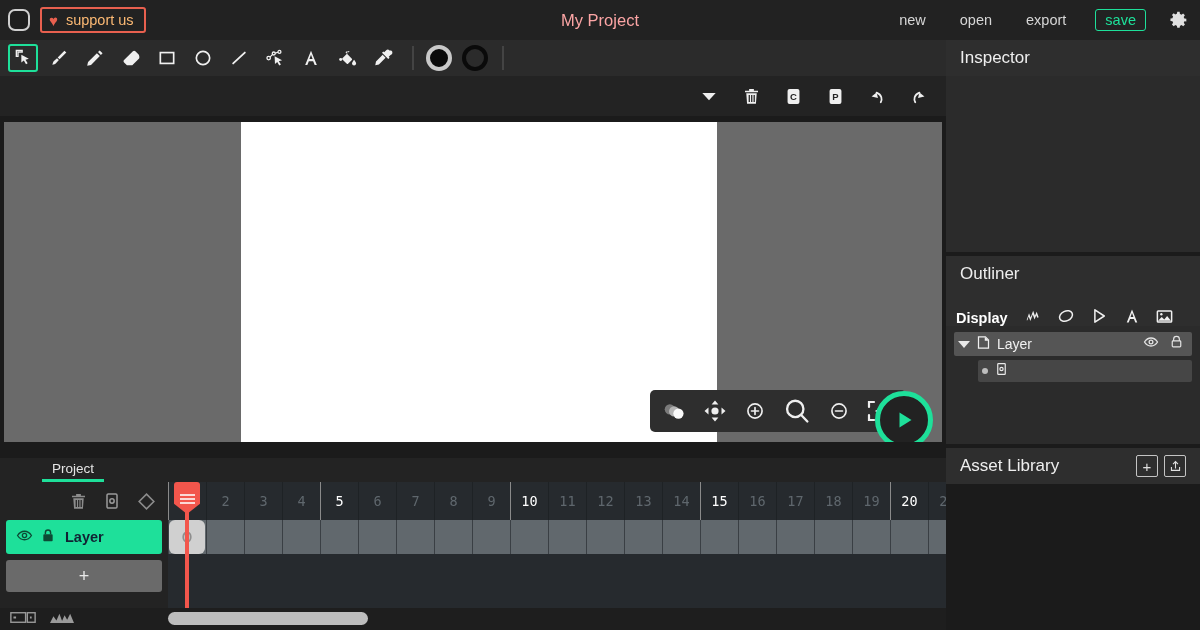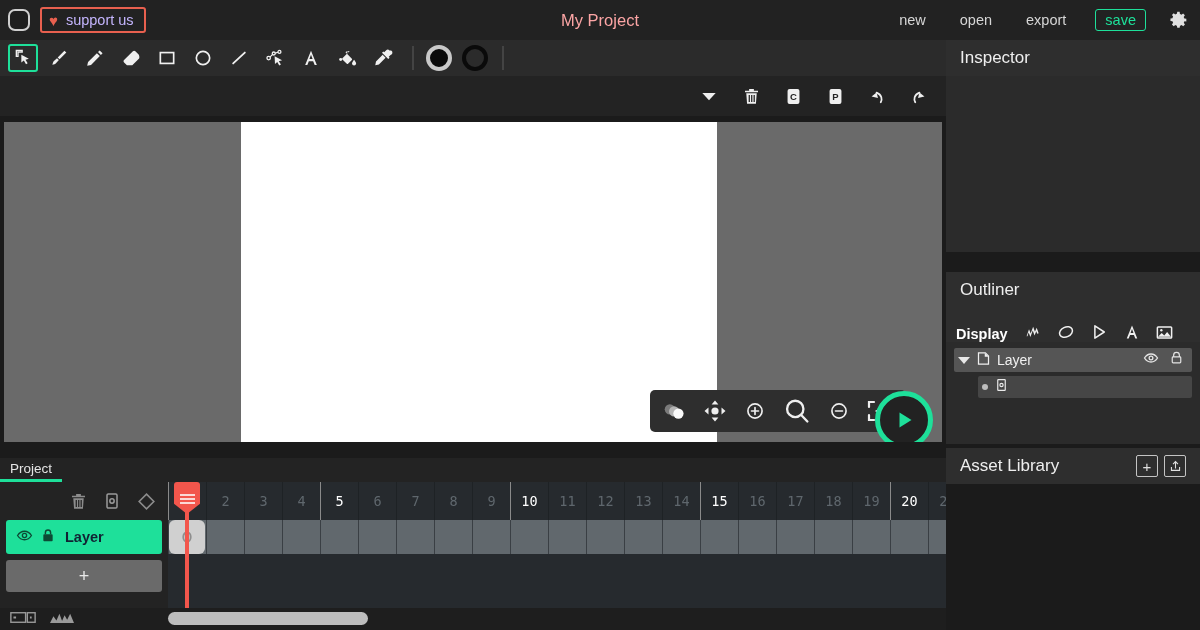--- a/index.html
+++ b/index.html
@@ -22,21 +22,21 @@
     width: 22px; height: 22px; border-radius: 7px;
     border: 2.5px solid #cfcfcf; background: #1e1e1e;
   }
   .support-btn {
     display: flex; align-items: center; gap: 8px;
     border: 2px solid #e8604f; border-radius: 3px;
     height: 26px; padding: 0 10px 0 7px; margin-left: 2px;
     cursor: pointer; background: transparent;
   }
   .heart { color: #e8604f; font-size: 15px; line-height: 1; }
-  .support-label { color: #c4b5fd; font-size: 14.5px; }
+  .support-label { color: #fdba74; font-size: 14.5px; }
   .app-title {
     position: absolute; left: 0; right: 0; text-align: center;
     font-size: 16.5px; color: #fca5a5; pointer-events: none;
   }
   .topbar-right {
     margin-left: auto; display: flex; align-items: center; gap: 12px; padding-right: 8px;
     position: relative; z-index: 2;
   }
   .menu-link { font-size: 14.5px; color: #d6d6d6; padding: 0 11px; cursor: pointer; }
   .save-btn {
@@ -104,21 +104,21 @@
     background: #2e2e2e; height: 36px; display: flex; align-items: center;
     padding: 0 14px; font-size: 17px; color: #eee; flex: 0 0 36px;
   }
   .panel-title .pt-actions { margin-left: auto; display: flex; gap: 6px; }
   .sq-btn {
     width: 22px; height: 22px; border: 1.5px solid #c4c4c4; border-radius: 2px;
     display: flex; align-items: center; justify-content: center; cursor: pointer;
     color: #e0e0e0; font-size: 15px; line-height: 1;
   }
   .panel-body { background: #2b2b2b; flex: 1; }
-  .inspector { height: 212px; display: flex; flex-direction: column; margin-bottom: 20px; }
+  .inspector { height: 212px; display: flex; flex-direction: column; margin-bottom: 4px; }
   .inspector .panel-body { background: #2b2b2b; }
 
   .outliner { flex: 1; display: flex; flex-direction: column; margin-bottom: 4px; min-height: 0;}
   .display-row {
     background: #2e2e2e; height: 34px; display: flex; align-items: flex-end;
     padding: 0 10px; gap: 13px; flex: 0 0 34px;
   }
   .display-label { font-size: 14.5px; font-weight: bold; color: #fff; margin-right: 2px; }
   .dicon { cursor: pointer; display:flex; align-items:center; justify-content:center; width:20px; height:20px;}
   .tree { background: #2b2b2b; flex: 1; padding: 6px 8px 0 8px; }
@@ -139,21 +139,21 @@
   }
   .filter-input {
     background: transparent; border: none; outline: none; color: #cfcfcf;
     font-size: 14.5px; font-family: "Liberation Sans", sans-serif; width: 100%;
   }
   .filter-input::placeholder { color: #b8b8b8; }
   .asset-list { margin: 8px 8px 8px 8px; background: #3a3a3a; flex: 1; border-radius: 1px; }
 
   
   .timeline { height: 172px; background: #232323; flex: 0 0 172px; display: flex; flex-direction: column; width: 946px; }
-  .tl-tabs { height: 24px; display: flex; align-items: flex-end; background: #232323; flex: 0 0 24px; }
+  .tl-tabs { height: 24px; display: flex; align-items: flex-end; background: #232323; flex: 0 0 24px; margin-left: 42px; }
   .tl-tab {
     font-size: 13.5px; color: #e4e4e4; padding: 2px 10px 3px 10px;
     border-bottom: 3px solid #1ee09a; cursor: pointer;
   }
   .tl-main { flex: 1; display: flex; min-height: 0; }
   .tl-left { width: 168px; background: #232323; display: flex; flex-direction: column; }
   .tl-left-tools { height: 38px; display: flex; align-items: center; justify-content: flex-end; gap: 10px; padding-right: 10px; flex: 0 0 38px;}
   .tlbtn { cursor: pointer; width: 24px; height: 24px; display:flex; align-items:center; justify-content:center;}
   .layer-row {
     height: 34px; margin: 0 6px 6px 6px; background: #1ee09a; border-radius: 3px;

